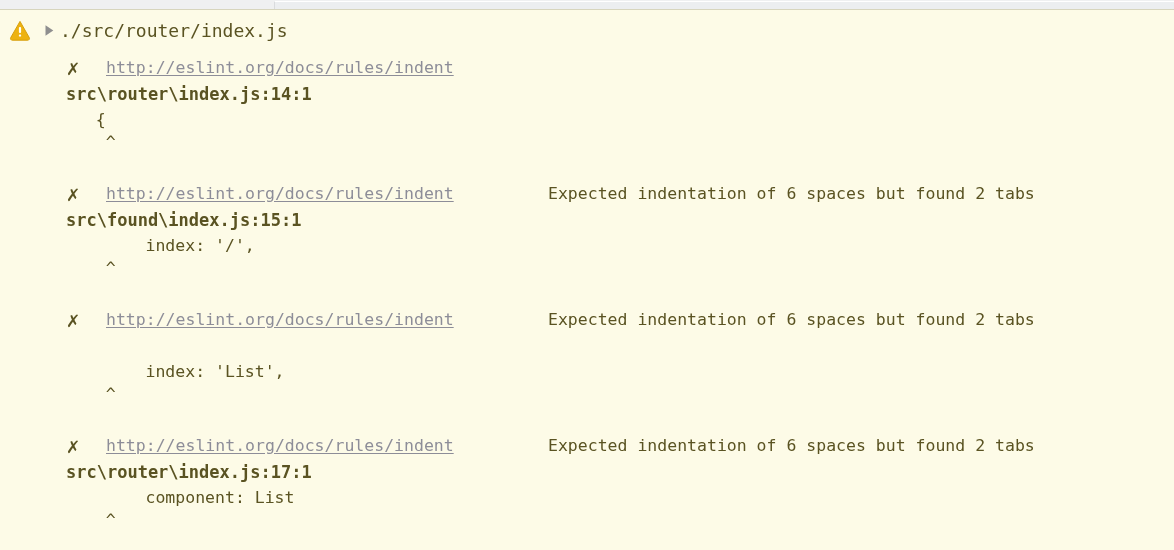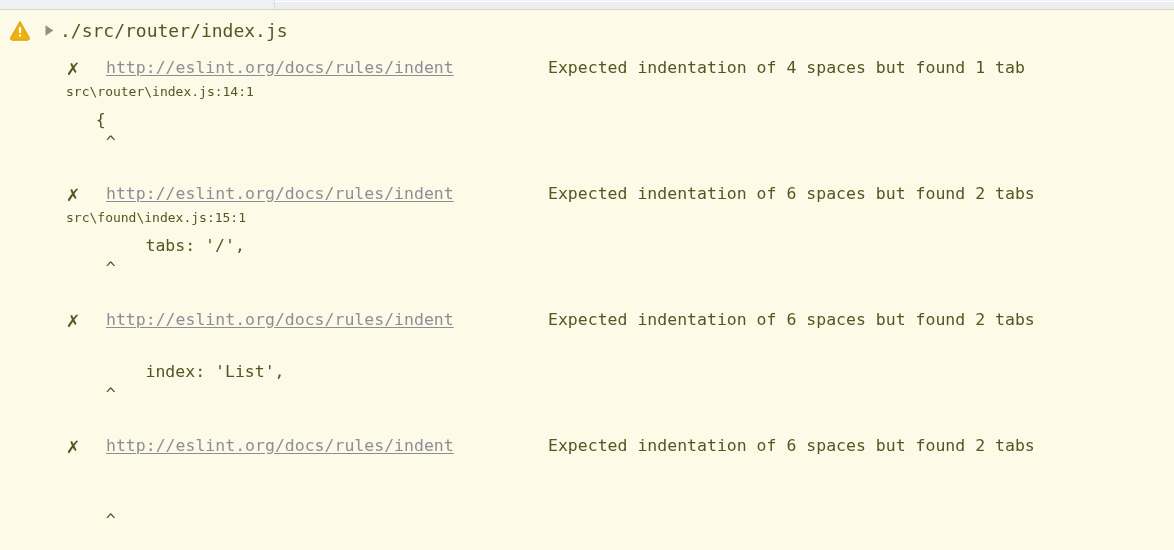--- a/index.html
+++ b/index.html
@@ -127,22 +127,23 @@
     top: 0;
     color: #5a5322;
     font-size: 16.5px;
     white-space: pre;
   }
   .location {
     position: absolute;
     left: 66px;
     top: 26px;
     color: #5a5322;
-    font-size: 13px;
-    white-space: pre;
+    font-size: 17px;
+    white-space: pre;
+    font-weight: bold;
   }
   .code-line {
     position: absolute;
     left: 66px;
     top: 52px;
     color: #5a5322;
     font-size: 16.5px;
     white-space: pre;
   }
   .caret-line {
@@ -179,51 +180,52 @@
 
     <span class="file-path">./src/router/index.js</span>
   </div>
 
   <div class="problems">
 
     <div class="problem">
       <div class="problem-head">
         <span class="x-mark">✗</span>
         <a class="rule-url" href="#">http://eslint.org/docs/rules/indent</a>
-        <span class="message">Expected indentation of 4 spaces but found 1 tab</span>
       </div>
       <div class="location">src\router\index.js:14:1</div>
       <div class="code-line">   {</div>
       <div class="caret-line">    ^</div>
     </div>
 
     <div class="problem">
       <div class="problem-head">
         <span class="x-mark">✗</span>
         <a class="rule-url" href="#">http://eslint.org/docs/rules/indent</a>
         <span class="message">Expected indentation of 6 spaces but found 2 tabs</span>
       </div>
       <div class="location">src\found\index.js:15:1</div>
-      <div class="code-line">        tabs: '/',</div>
+      <div class="code-line">        index: '/',</div>
       <div class="caret-line">    ^</div>
     </div>
 
     <div class="problem">
       <div class="problem-head">
         <span class="x-mark">✗</span>
         <a class="rule-url" href="#">http://eslint.org/docs/rules/indent</a>
         <span class="message">Expected indentation of 6 spaces but found 2 tabs</span>
       </div>
       <div class="code-line">        index: 'List',</div>
       <div class="caret-line">    ^</div>
     </div>
 
     <div class="problem">
       <div class="problem-head">
         <span class="x-mark">✗</span>
         <a class="rule-url" href="#">http://eslint.org/docs/rules/indent</a>
         <span class="message">Expected indentation of 6 spaces but found 2 tabs</span>
       </div>
+      <div class="location">src\router\index.js:17:1</div>
+      <div class="code-line">        component: List</div>
       <div class="caret-line">    ^</div>
     </div>
 
   </div>
 </div>
 
 </body></html>

